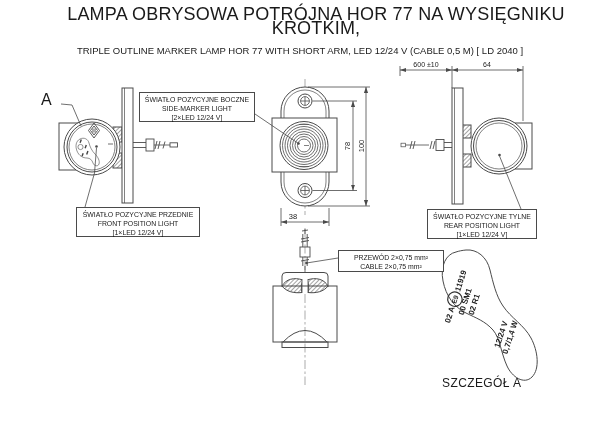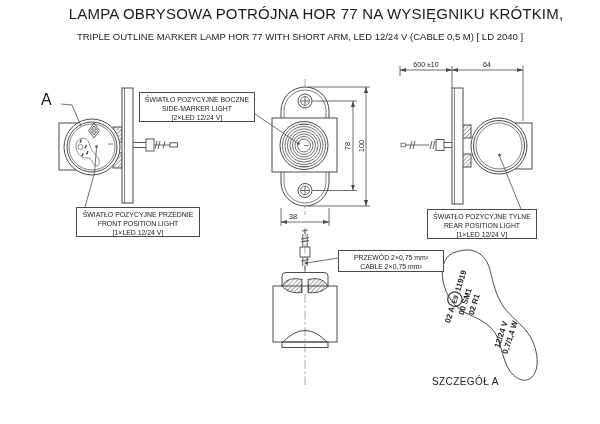--- a/index.html
+++ b/index.html
@@ -1,22 +1,22 @@
 <!DOCTYPE html>
 <html><head>
 <meta charset="utf-8">
 <style>
   html,body{margin:0;padding:0;background:#fff;}
   .stage{position:relative;width:600px;height:424px;background:#ffffff;overflow:hidden;
          font-family:"Liberation Sans",sans-serif;color:#1a1a1a;}
   .title{position:absolute;top:7px;left:0;width:600px;text-align:center;}
-  .title .t1{font-size:15px;line-height:14px;letter-spacing:.2px;padding-left:32px;}
+  .title .t1{font-size:18px;line-height:14px;letter-spacing:.2px;padding-left:32px;}
   .title .t2{font-size:9.5px;line-height:12px;margin-top:10px;}
   .view-ref{position:absolute;left:41px;top:91px;font-size:16px;font-weight:400;}
-  .detail-caption{position:absolute;left:432px;top:376px;font-size:10px;letter-spacing:.4px;}
+  .detail-caption{position:absolute;left:442px;top:376px;font-size:12px;letter-spacing:.4px;}
   .callout{position:absolute;border:1px solid #4a4a4a;background:#fff;text-align:center;
            font-size:6.9px;line-height:9px;padding-top:1.5px;box-sizing:border-box;}
   .callout div{white-space:nowrap;}
   #co-side{left:139px;top:92px;width:116px;height:30px;}
   #co-front{left:76px;top:207px;width:124px;height:30px;}
   #co-rear{left:427px;top:209px;width:110px;height:30px;}
   #co-cable{left:338px;top:250px;width:106px;height:22px;}
   svg.art{position:absolute;left:0;top:0;}
   svg text{font-family:"Liberation Sans",sans-serif;fill:#222;}
 </style>

